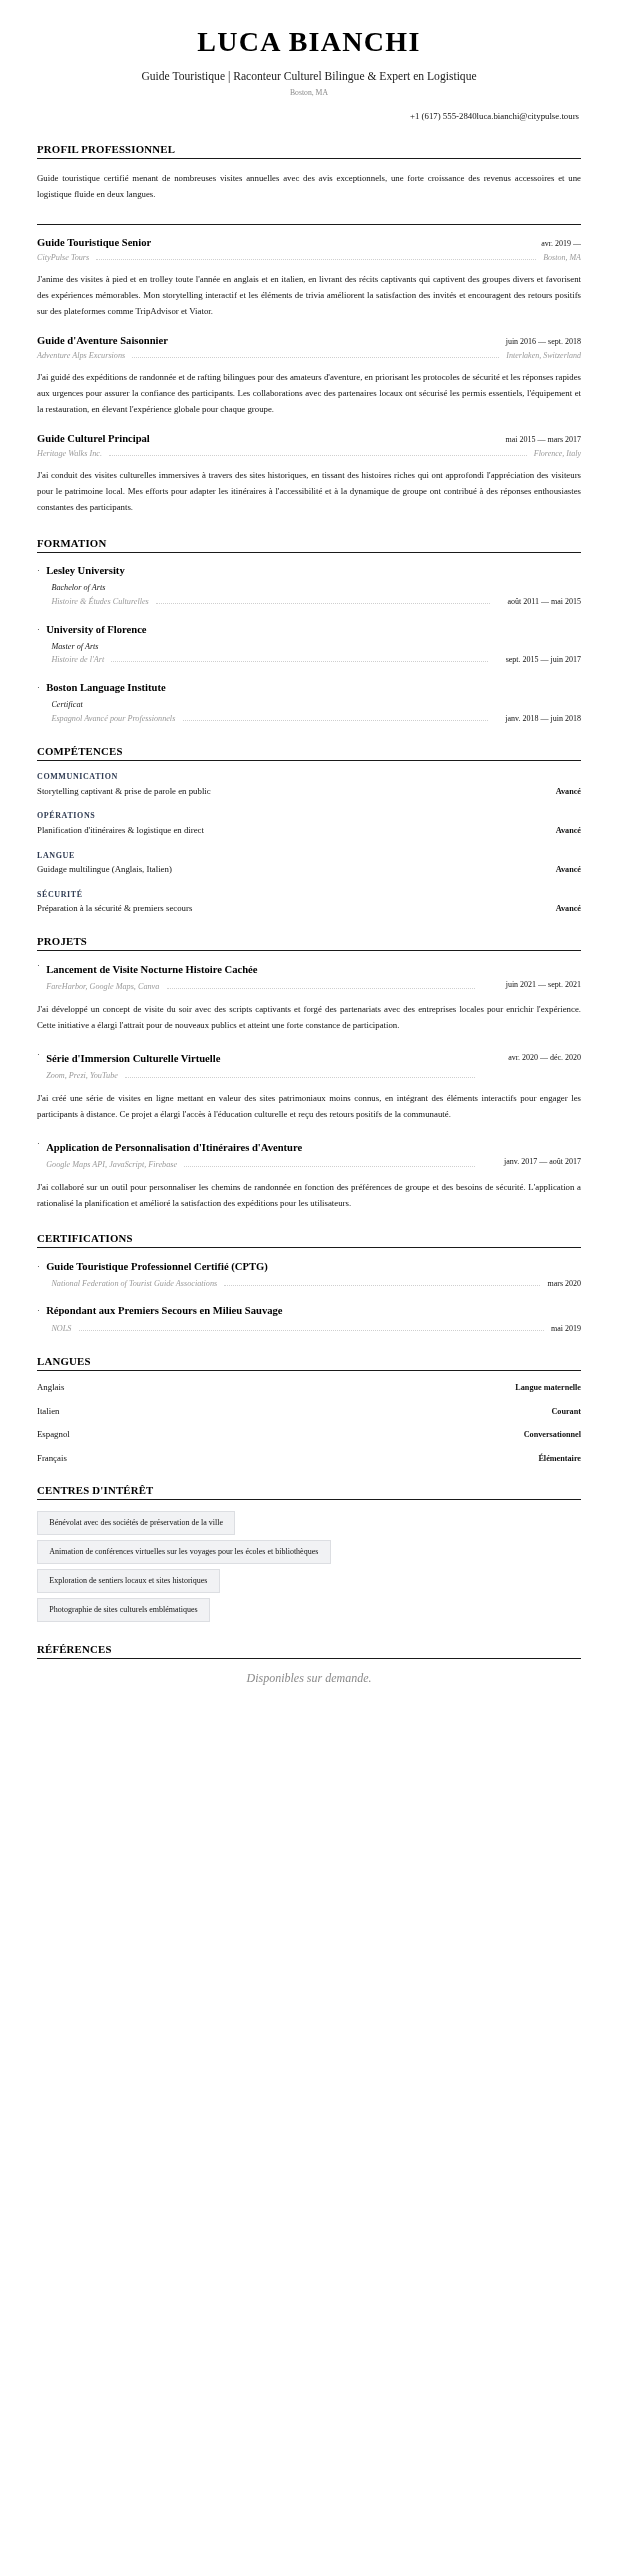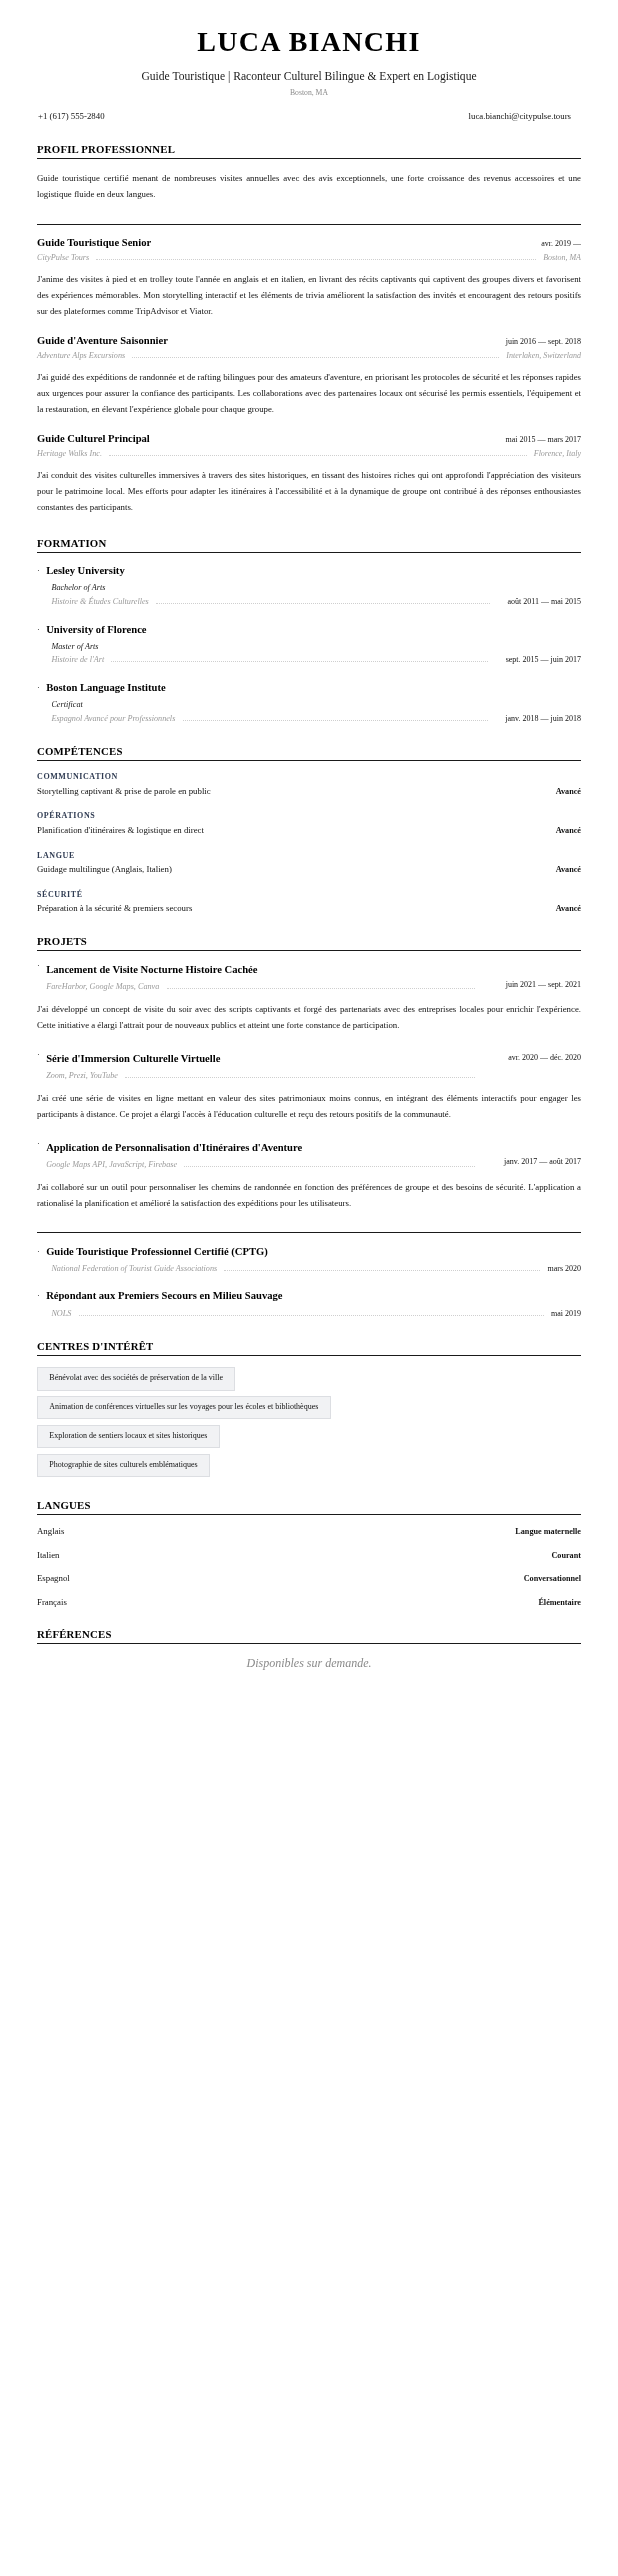--- a/index.html
+++ b/index.html
@@ -35,25 +35,25 @@
     color: #1a1a1a;
   }
   .hdr-location {
     text-align: center;
     font-size: 7.7px;
     color: #8a8a8a;
     margin: 5.7px 0 0 0;
   }
   .hdr-contact {
     display: flex;
-    justify-content: space-between;
+    justify-content: flex-end;
     align-items: baseline;
     font-size: 8.8px;
     color: #111;
-    margin: 14px 10px 0 1px;
+    margin: 14px 2px 0 1px;
   }
 
   
   .section { margin-top: 21.6px; }
   .section-title {
     font-size: 10.8px;
     font-weight: 700;
     letter-spacing: 0.2px;
     color: #000;
     margin: 0 0 3.1px 0;
@@ -506,20 +506,21 @@
             <span class="leader"></span>
           </div>
         </div>
         <div class="proj-date">janv. 2017 — août 2017</div>
       </div>
       <p class="proj-desc">J'ai collaboré sur un outil pour personnaliser les chemins de randonnée en fonction des préférences de groupe et des besoins de sécurité. L'application a rationalisé la planification et amélioré la satisfaction des expéditions pour les utilisateurs.</p>
     </div>
   </section>
 
   <section class="section">
+    <h2 class="section-title">CERTIFICATIONS</h2>
     <hr class="section-rule">
 
     <div class="cert">
       <div class="cert-head">
         <span class="bullet">·</span>
         <span class="cert-name">Guide Touristique Professionnel Certifié (CPTG)</span>
       </div>
       <div class="cert-row">
         <span class="cert-issuer">National Federation of Tourist Guide Associations</span>
         <span class="leader"></span>
@@ -530,56 +531,56 @@
     <div class="cert">
       <div class="cert-head">
         <span class="bullet">·</span>
         <span class="cert-name">Répondant aux Premiers Secours en Milieu Sauvage</span>
       </div>
       <div class="cert-row">
         <span class="cert-issuer">NOLS</span>
         <span class="leader"></span>
         <span class="cert-date">mai 2019</span>
       </div>
+    </div>
+  </section>
+
+  <section class="section">
+    <h2 class="section-title">LANGUES</h2>
+    <hr class="section-rule">
+
+    <div class="lang-row">
+      <span class="lang-name">Anglais</span>
+      <span class="lang-level">Langue maternelle</span>
+    </div>
+    <div class="lang-row">
+      <span class="lang-name">Italien</span>
+      <span class="lang-level">Courant</span>
+    </div>
+    <div class="lang-row">
+      <span class="lang-name">Espagnol</span>
+      <span class="lang-level">Conversationnel</span>
+    </div>
+    <div class="lang-row">
+      <span class="lang-name">Français</span>
+      <span class="lang-level">Élémentaire</span>
     </div>
   </section>
 
   <section class="section">
     <h2 class="section-title">CENTRES D'INTÉRÊT</h2>
     <hr class="section-rule">
     <div class="tags">
       <span class="tag">Bénévolat avec des sociétés de préservation de la ville</span>
       <span class="tag">Animation de conférences virtuelles sur les voyages pour les écoles et bibliothèques</span>
       <span class="tag">Exploration de sentiers locaux et sites historiques</span>
       <span class="tag">Photographie de sites culturels emblématiques</span>
     </div>
   </section>
 
   <section class="section">
-    <h2 class="section-title">LANGUES</h2>
-    <hr class="section-rule">
-
-    <div class="lang-row">
-      <span class="lang-name">Anglais</span>
-      <span class="lang-level">Langue maternelle</span>
-    </div>
-    <div class="lang-row">
-      <span class="lang-name">Italien</span>
-      <span class="lang-level">Courant</span>
-    </div>
-    <div class="lang-row">
-      <span class="lang-name">Espagnol</span>
-      <span class="lang-level">Conversationnel</span>
-    </div>
-    <div class="lang-row">
-      <span class="lang-name">Français</span>
-      <span class="lang-level">Élémentaire</span>
-    </div>
-  </section>
-
-  <section class="section">
     <h2 class="section-title">RÉFÉRENCES</h2>
     <hr class="section-rule">
     <div class="refs">Disponibles sur demande.</div>
   </section>
 
 </div>
 
 
 </body></html>

